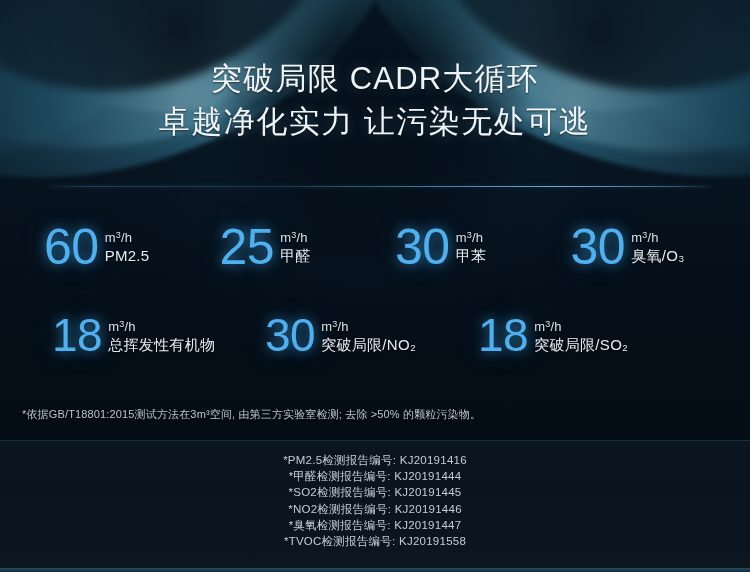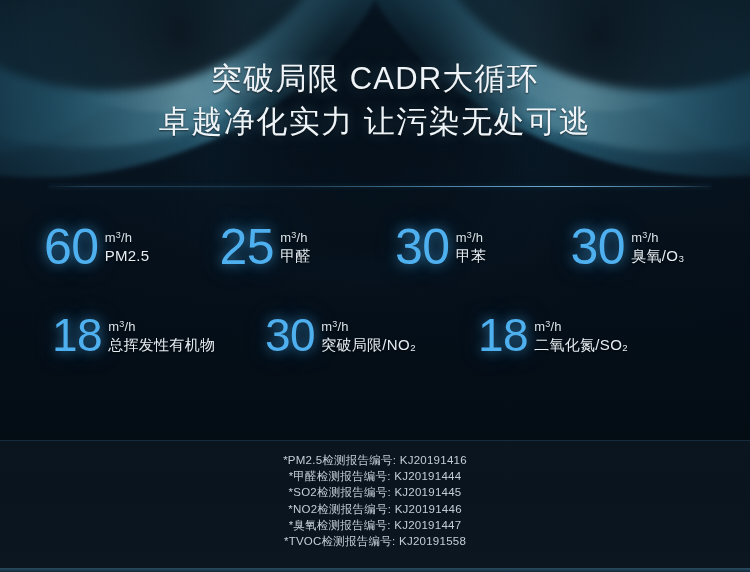--- a/index.html
+++ b/index.html
@@ -297,26 +297,27 @@
       <div class="spec-meta">
         <div class="spec-unit">m<sup>3</sup>/h</div>
         <div class="spec-label">突破局限/NO₂</div>
       </div>
     </div>
 
     <div class="spec-item">
       <div class="spec-num">18</div>
       <div class="spec-meta">
         <div class="spec-unit">m<sup>3</sup>/h</div>
-        <div class="spec-label">二氧化氮/SO₂</div>
-      </div>
-    </div>
-
-  </div>
-
+        <div class="spec-label">突破局限/SO₂</div>
+      </div>
+    </div>
+
+  </div>
+
+  <div class="footnote">*依据GB/T18801:2015测试方法在3m³空间, 由第三方实验室检测; 去除 &gt;50% 的颗粒污染物。</div>
 
   <div class="reports">
     <div class="report-line">*PM2.5检测报告编号: KJ20191416</div>
     <div class="report-line">*甲醛检测报告编号: KJ20191444</div>
     <div class="report-line">*SO2检测报告编号: KJ20191445</div>
     <div class="report-line">*NO2检测报告编号: KJ20191446</div>
     <div class="report-line">*臭氧检测报告编号: KJ20191447</div>
     <div class="report-line">*TVOC检测报告编号: KJ20191558</div>
   </div>
 

